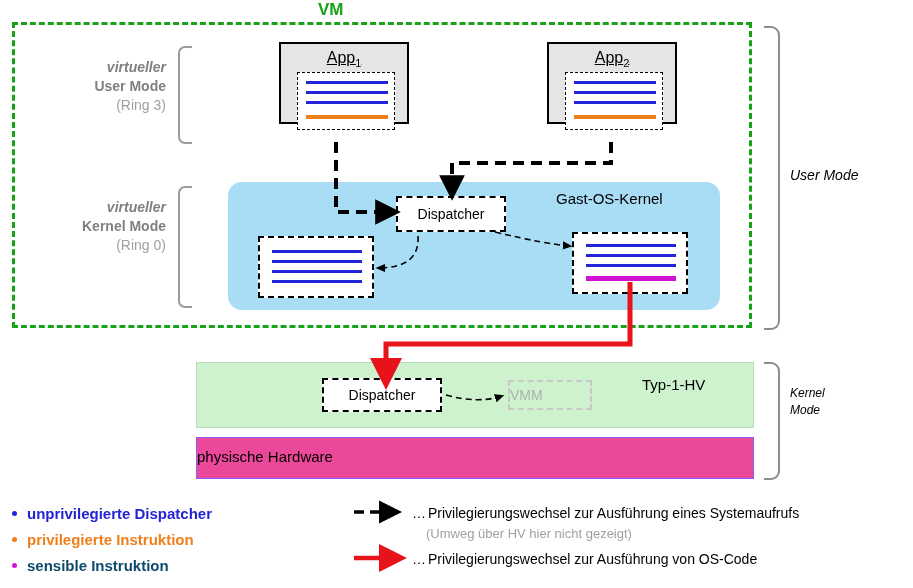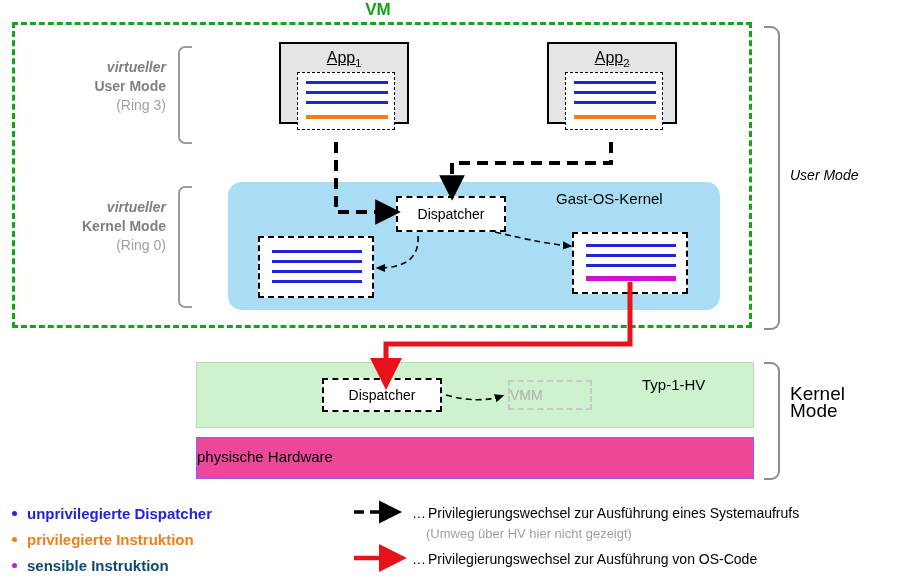--- a/index.html
+++ b/index.html
@@ -24,21 +24,21 @@
   
   #vm-box {
     left: 12px; top: 22px;
     width: 740px; height: 306px;
     border: 3px dashed #17a317;
     box-sizing: border-box;
   }
   #vm-label {
     left: 318px; top: 0px;
     width: 120px;
-    text-align: center;
+    text-align: left;
     color: #17a317;
     font-weight: bold;
     font-size: 17px;
   }
 
   
   .app-box {
     width: 130px; height: 82px;
     background: #e5e5e5;
     border: 2px solid #000;
@@ -187,21 +187,21 @@
     width: 14px;
   }
   #brace-um { left: 764px; top: 26px; height: 300px; }
   #brace-km { left: 764px; top: 362px; height: 114px; }
   #um-label {
     left: 790px; top: 167px;
     font-size: 14px; font-style: italic; color: #000;
   }
   #km-label {
     left: 790px; top: 385px;
-    font-size: 19px; color: #000;
+    font-size: 12px; font-style: italic; color: #000;
     line-height: 17px;
   }
 
   
   #legend { left: 0px; top: 500px; width: 913px; height: 88px; }
   .legend-left { position: absolute; left: 8px; top: 0; width: 330px; }
   .legend-row {
     display: flex;
     align-items: center;
     height: 26px;

